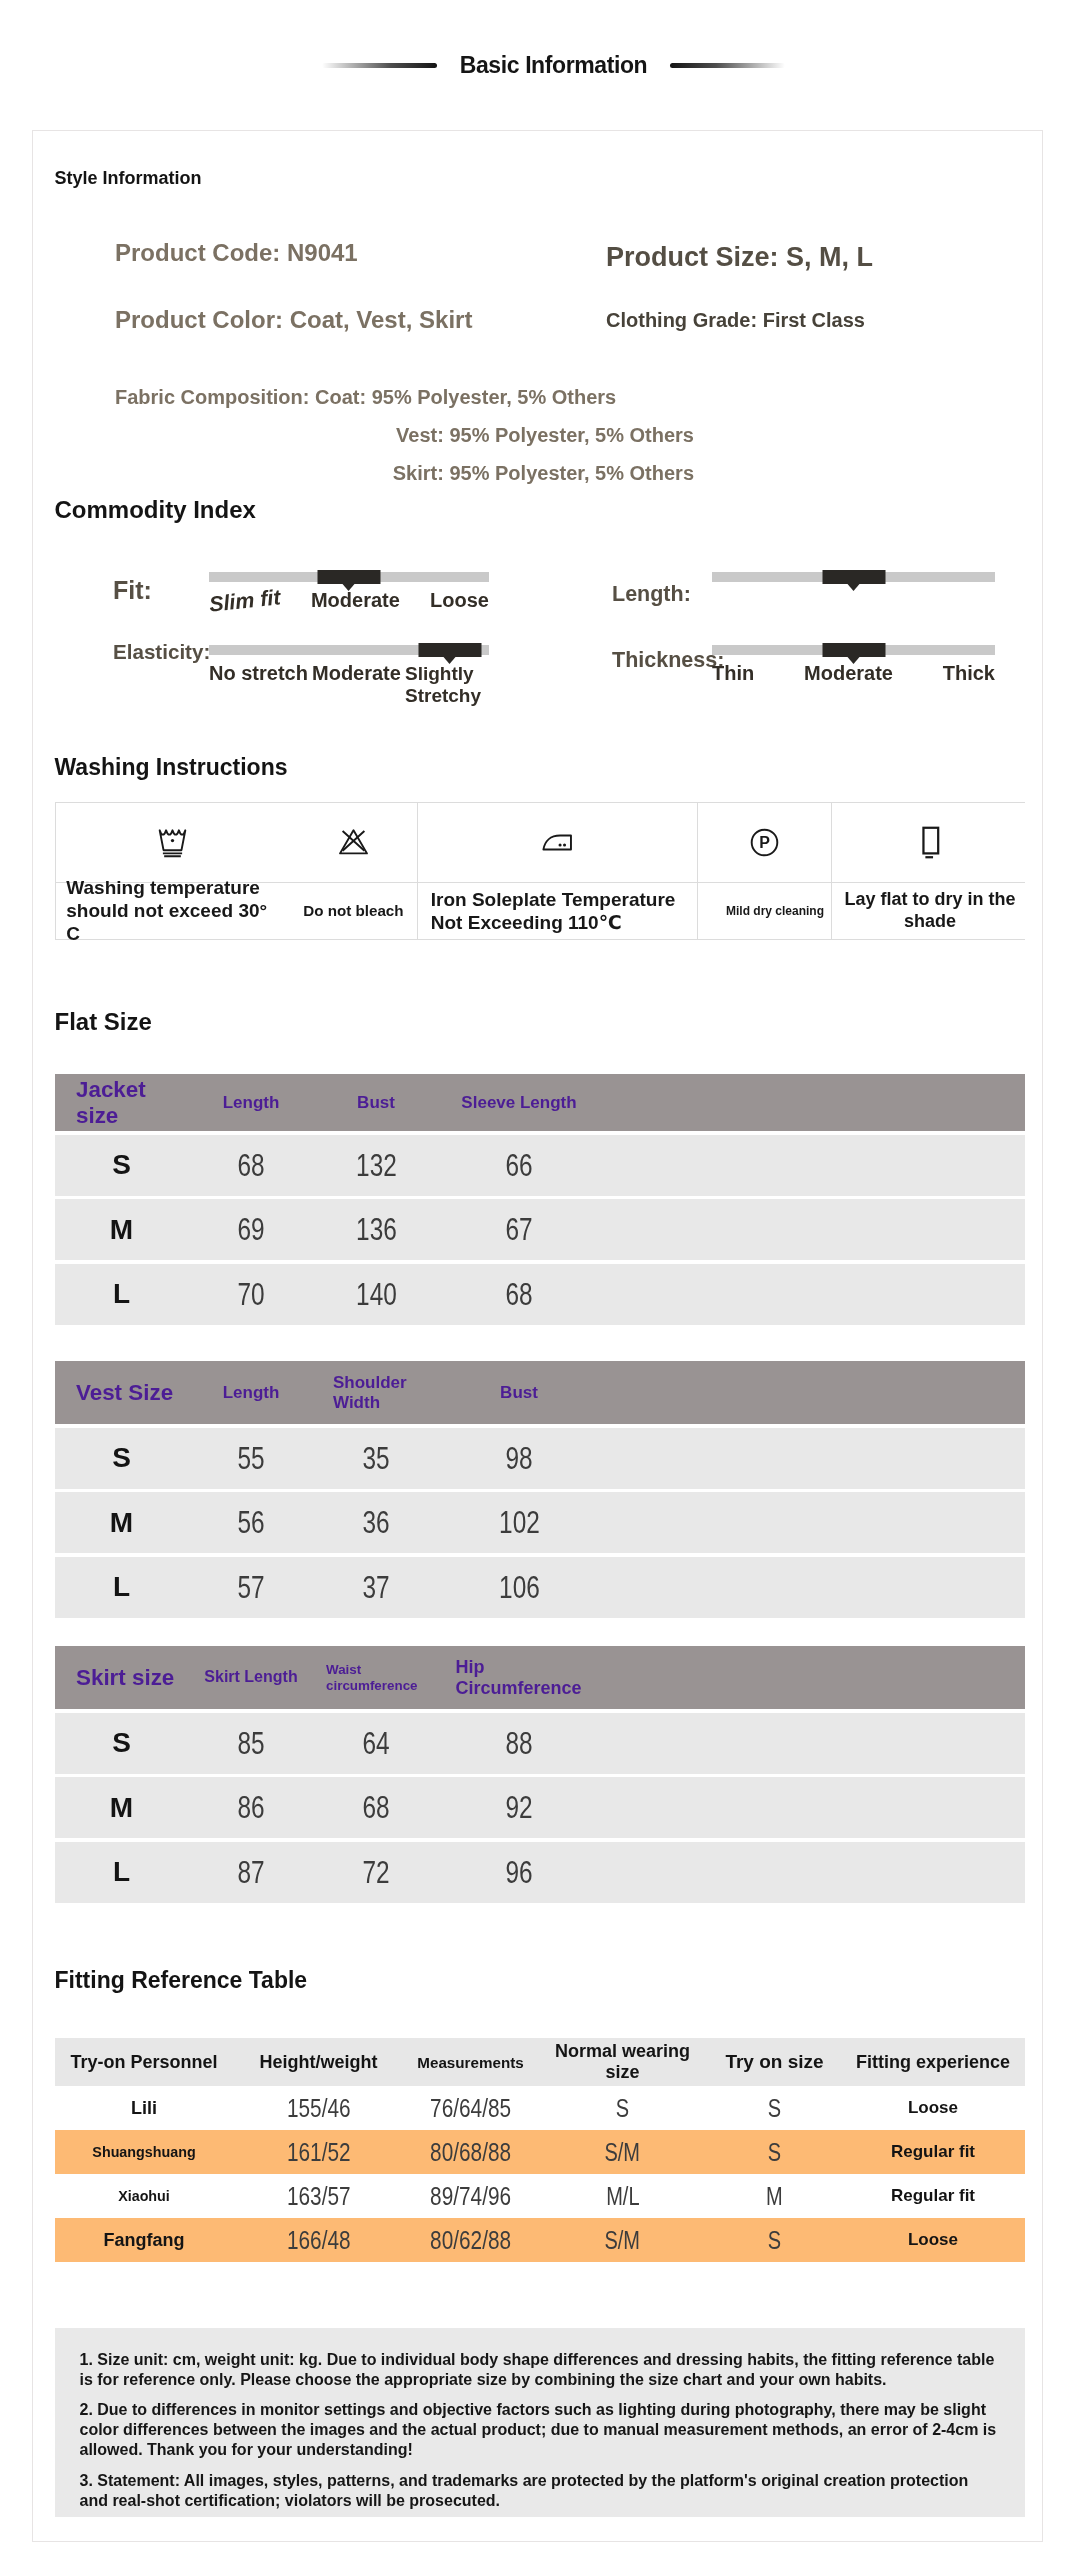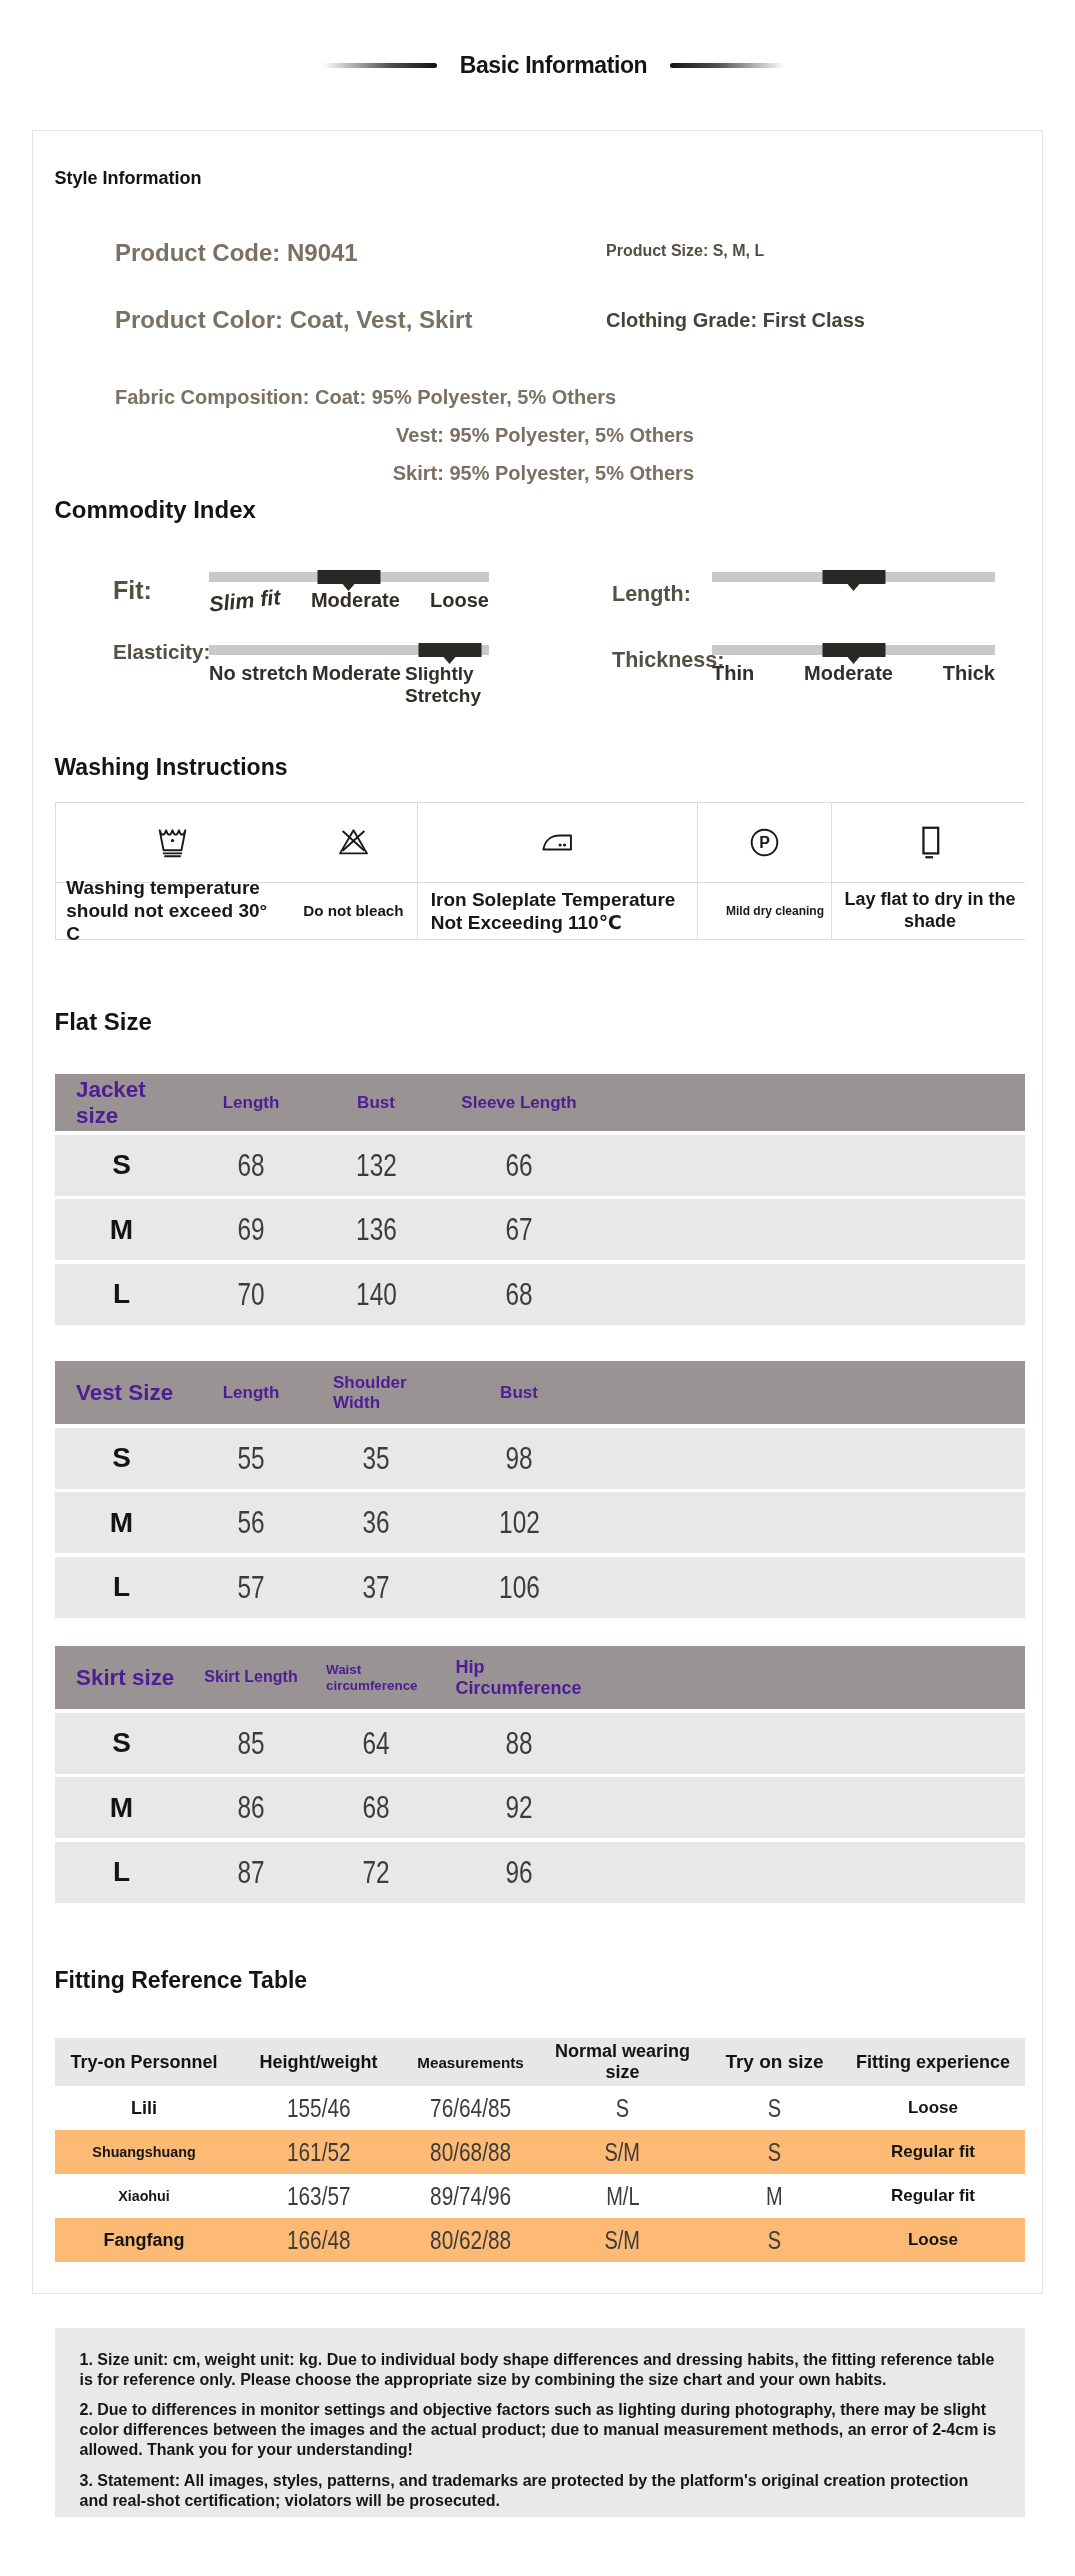--- a/index.html
+++ b/index.html
@@ -7,34 +7,34 @@
         font-family:"Liberation Sans","DejaVu Sans",sans-serif;color:#161616;}
 
   
   .top-header{position:absolute;left:16px;top:52px;width:1075px;display:flex;align-items:center;justify-content:center;gap:23px;}
   .page-title{font-size:23px;font-weight:bold;color:#151515;letter-spacing:-0.4px;}
   .hline{height:4.5px;width:115px;border-radius:2.7px;}
   .hl-left{background:linear-gradient(to right,rgba(90,90,90,0),#4d4d4d 60%,#141414);}
   .hl-right{background:linear-gradient(to left,rgba(90,90,90,0),#4d4d4d 60%,#141414);}
 
   
-  .card{position:absolute;left:32px;top:130px;width:1011px;height:2164px;background:#fff;
+  .card{position:absolute;left:32px;top:130px;width:1011px;height:2412px;background:#fff;
         border:1.8px solid #e7e4e4;box-sizing:border-box;}
 
   .h-black{position:absolute;font-weight:bold;color:#141414;margin:0;line-height:1.1;}
   #h-style{left:21.5px;top:38px;font-size:18px;}
   #h-commodity{left:21.5px;top:366px;font-size:24px;}
   #h-washing{left:21.5px;top:624px;font-size:23px;}
   #h-flat{left:21.5px;top:878px;font-size:24px;}
   #h-fitting{left:21.5px;top:1837px;font-size:23px;}
 
   
   .p-line{position:absolute;font-weight:bold;white-space:nowrap;}
   #p-code{left:82px;top:108px;font-size:24px;color:#7b7163;}
-  #p-size{left:573px;top:111px;font-size:16px;color:#544e44;}
+  #p-size{left:573px;top:111px;font-size:27px;color:#544e44;}
   #p-color{left:82px;top:175px;font-size:24px;color:#7b7163;}
   #p-grade{left:573px;top:178px;font-size:20px;color:#474239;}
   .fabric{position:absolute;left:82px;top:247px;width:579px;font-weight:bold;font-size:20px;
           color:#7b7163;line-height:38px;}
   .fabric .fl-right{text-align:right;}
 
   
   #sliders{position:absolute;left:0;top:0;width:1011px;height:0;}
   .slider-name{position:absolute;font-weight:bold;color:#564f44;white-space:nowrap;}
   .sn0{left:80px;top:445px;font-size:25px;}

